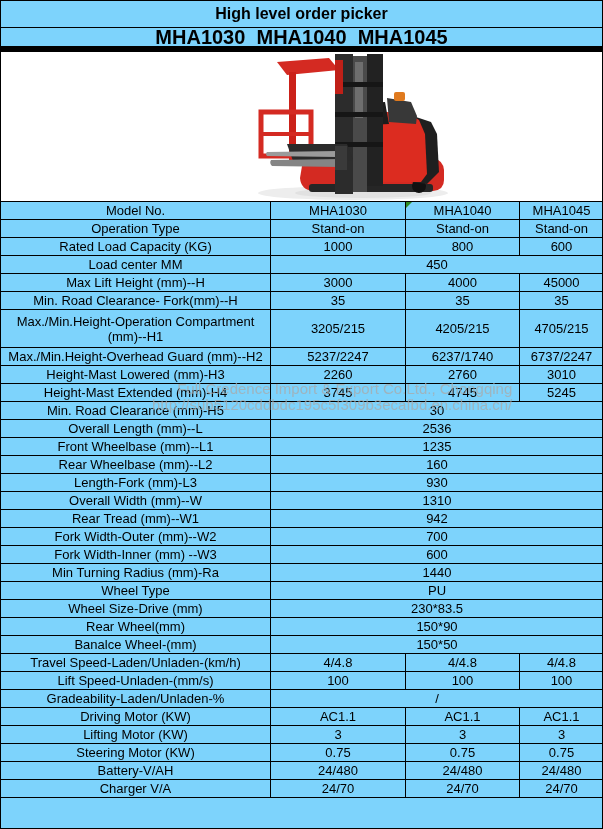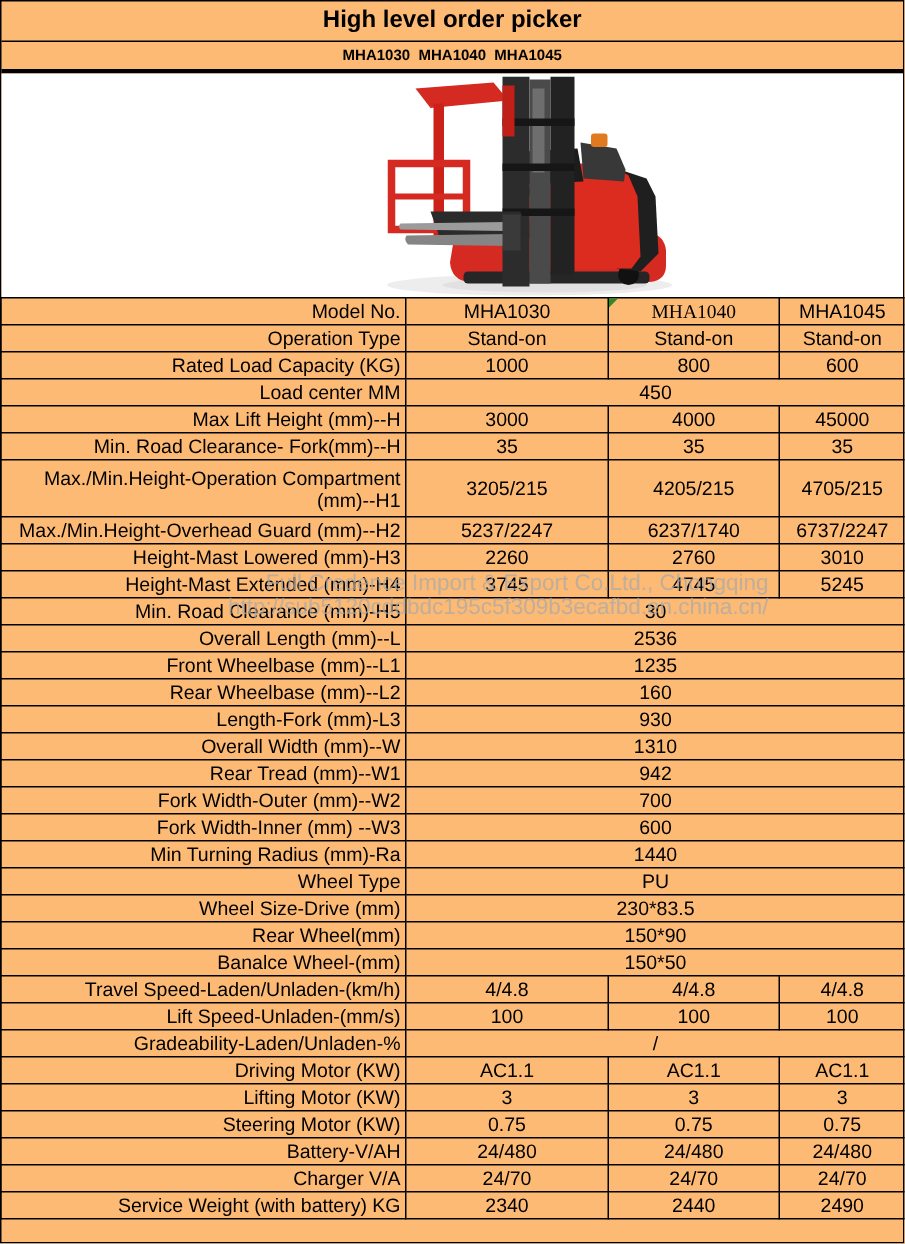--- a/index.html
+++ b/index.html
@@ -1,38 +1,38 @@
 <!DOCTYPE html>
 <html><head>
 <meta charset="utf-8">
 <style>
   html,body{margin:0;padding:0;}
   body{
     width:603px;height:829px;background:#ffffff;position:relative;overflow:hidden;
     font-family:"Liberation Sans",sans-serif;color:#000;
   }
-  .sheet{width:601px;height:827px;border:1px solid #000;position:relative;background:#fdba74;}
+  .sheet{width:601px;height:827px;border:1px solid #000;position:relative;background:#7dd3fc;}
   .title-row1{
     height:26px;border-bottom:1px solid #000;display:flex;align-items:center;justify-content:center;
     font-size:16px;font-weight:bold;
   }
   .title-row2{
-    height:18px;border-bottom:3px solid #000000;display:flex;align-items:center;justify-content:center;
-    font-size:10px;font-weight:bold;white-space:pre;
+    height:18px;border-bottom:6px solid #000000;display:flex;align-items:center;justify-content:center;
+    font-size:20px;font-weight:bold;white-space:pre;
   }
   .image-band{height:149px;position:relative;background:#fff;}
   .machine{position:absolute;left:250px;top:2px;}
   table.spec{
     border-collapse:collapse;table-layout:fixed;width:603px;margin-left:-1px;
   }
   table.spec td{
     border:1px solid #000;font-size:13px;line-height:15px;height:17px;
     padding:0 3px;overflow:hidden;background:transparent;
   }
-  td.label{text-align:right;}
+  td.label{text-align:center;}
   td.val{text-align:center;padding:0 1px;}
   tr.tall td{height:37px;}
   .corner-marker{
     position:absolute;top:0;left:0;width:0;height:0;
     border-top:6px solid #2e8b22;border-right:6px solid transparent;
   }
   .watermark{
     position:absolute;left:152px;top:381px;z-index:5;pointer-events:none;
     font-size:15px;line-height:16px;color:rgba(170,170,170,0.75);white-space:nowrap;text-align:right;
   }
@@ -92,21 +92,21 @@
     <colgroup>
       <col style="width:270px">
         <col style="width:135px">
         <col style="width:114px">
         <col style="width:84px">
     </colgroup>
     <tbody>
         <tr>
           <td class="label">Model No.</td>
           <td class="val">MHA1030</td>
-          <td class="val" style="position: relative; font-family: Liberation Serif, serif;">MHA1040<span class="corner-marker"></span></td>
+          <td class="val" style="position: relative;">MHA1040<span class="corner-marker"></span></td>
           <td class="val">MHA1045</td>
         </tr>
         <tr>
           <td class="label">Operation Type</td>
           <td class="val">Stand-on</td>
           <td class="val">Stand-on</td>
           <td class="val">Stand-on</td>
         </tr>
         <tr>
           <td class="label">Rated Load Capacity (KG)</td>
@@ -249,26 +249,20 @@
           <td class="val">24/480</td>
           <td class="val">24/480</td>
           <td class="val">24/480</td>
         </tr>
         <tr>
           <td class="label">Charger V/A</td>
           <td class="val">24/70</td>
           <td class="val">24/70</td>
           <td class="val">24/70</td>
         </tr>
-        <tr>
-          <td class="label">Service Weight (with battery) KG</td>
-          <td class="val">2340</td>
-          <td class="val">2440</td>
-          <td class="val">2490</td>
-        </tr>
       </tbody>
   </table>
 
 </div>
 
 <div class="watermark">
   <div>Full Credence Import &amp; Export Co.Ltd., Chongqing</div>
   <div>http://sub5120cddbdc195c5f309b3ecafbd.en.china.cn/</div>
 </div>
 

